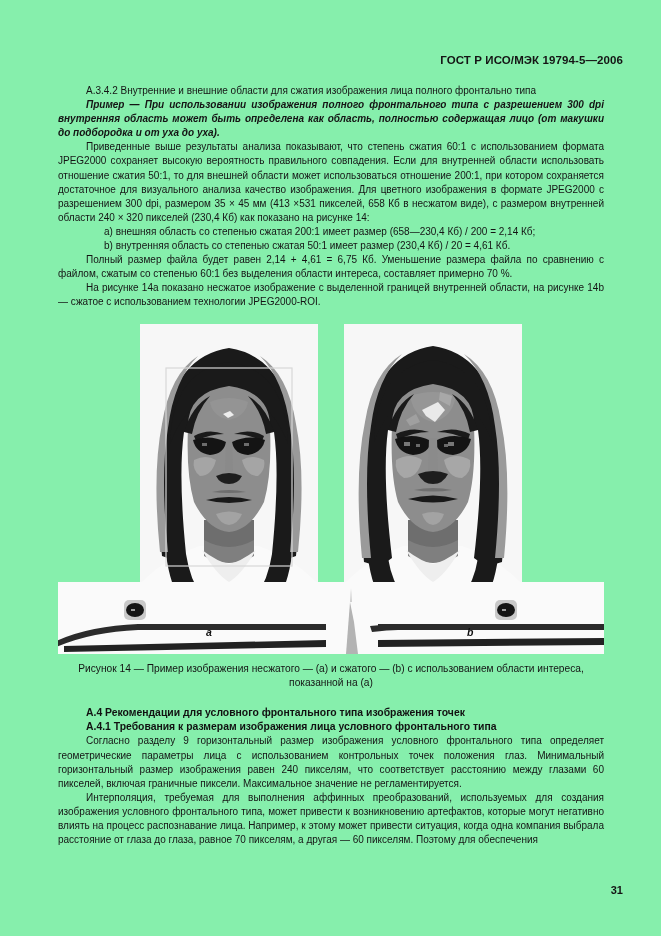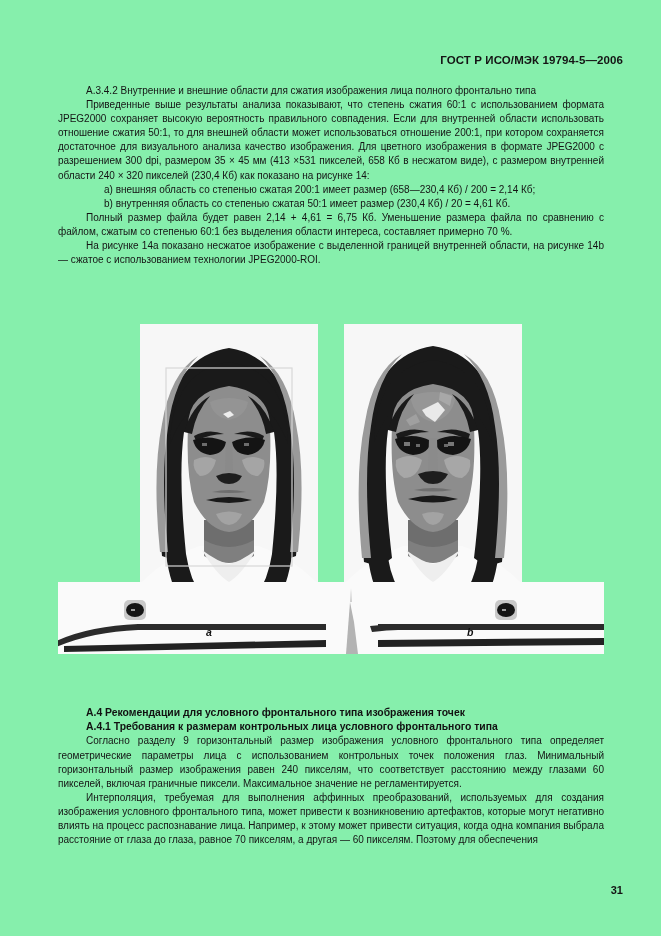--- a/index.html
+++ b/index.html
@@ -129,20 +129,21 @@
 
 <div class="page">
 
   <div class="page-header">ГОСТ Р ИСО/МЭК 19794-5—2006</div>
 
   <div class="body-col">
 
     <p class="para ind">A.3.4.2 Внутренние и внешние области для сжатия изображения лица полного фронтально типа</p>
 
 
+    <p class="para ind italic">Пример — При использовании изображения полного фронтального типа с разрешением 300 dpi внутренняя область может быть определена как область, полностью содержащая лицо (от макушки до подбородка и от уха до уха).</p>
 
     <p class="para ind">Приведенные выше результаты анализа показывают, что степень сжатия 60:1 с использованием формата JPEG2000 сохраняет высокую вероятность правильного совпадения. Если для внутренней области использовать отношение сжатия 50:1, то для внешней области может использоваться отношение 200:1, при котором сохраняется достаточное для визуального анализа качество изображения. Для цветного изображения в формате JPEG2000 с разрешением 300 dpi, размером 35 × 45 мм (413 ×531 пикселей, 658 Кб в несжатом виде), с размером внутренней области 240 × 320 пикселей (230,4 Кб) как показано на рисунке 14:</p>
 
     <p class="para ind-list">a) внешняя область со степенью сжатая 200:1 имеет размер  (658—230,4 Кб) / 200 = 2,14 Кб;</p>
 
     <p class="para ind-list">b) внутренняя область со степенью сжатая 50:1 имеет размер  (230,4 Кб) / 20 = 4,61 Кб.</p>
 
     <p class="para ind">Полный размер файла будет равен 2,14 + 4,61 = 6,75 Кб. Уменьшение размера файла по сравнению с файлом, сжатым со степенью 60:1 без выделения области интереса, составляет примерно 70 %.</p>
 
     <p class="para ind">На рисунке 14a показано несжатое изображение с выделенной границей внутренней области, на рисунке 14b — сжатое с использованием технологии  JPEG2000-ROI.</p>
@@ -290,26 +291,30 @@
         <path d="M288 72 L292 20 L296 40 L300 72 Z" fill="#b3b3b3"></path>
         <path d="M292 20 L293 6 L294 20 Z" fill="#cfcfcf"></path>
       </svg>
     </div>
 
     <div class="sublabels">
       <span class="sublabel a">a</span>
       <span class="sublabel b">b</span>
     </div>
 
+    <div class="fig-caption">
+      <div>Рисунок 14 — Пример изображения несжатого — (a) и сжатого — (b) с использованием области интереса,</div>
+      <div>показанной на (a)</div>
+    </div>
   </div>
 
   <div class="lower-col">
     <p class="heading">A.4 Рекомендации для условного фронтального типа изображения точек</p>
 
-    <p class="heading">A.4.1 Требования к размерам контрольных лица условного фронтального типа</p>
+    <p class="heading">A.4.1 Требования к размерам изображения лица условного фронтального типа</p>
 
     <p class="para ind">Согласно разделу 9 горизонтальный размер изображения условного фронтального типа определяет геометрические параметры лица с использованием контрольных точек положения глаз. Минимальный горизонтальный размер изображения равен 240 пикселям, что соответствует расстоянию между глазами 60 пикселей, включая граничные пиксели. Максимальное значение не регламентируется.</p>
 
     <p class="para ind">Интерполяция, требуемая для выполнения аффинных преобразований, используемых для создания изображения условного фронтального типа, может привести к возникновению артефактов, которые могут негативно влиять на процесс распознавание лица. Например, к этому может привести ситуация, когда одна компания выбрала расстояние от глаза до глаза, равное 70 пикселям, а другая — 60 пикселям. Поэтому для обеспечения</p>
   </div>
 
   <div class="page-number">31</div>
 </div>
 
 </body></html>

